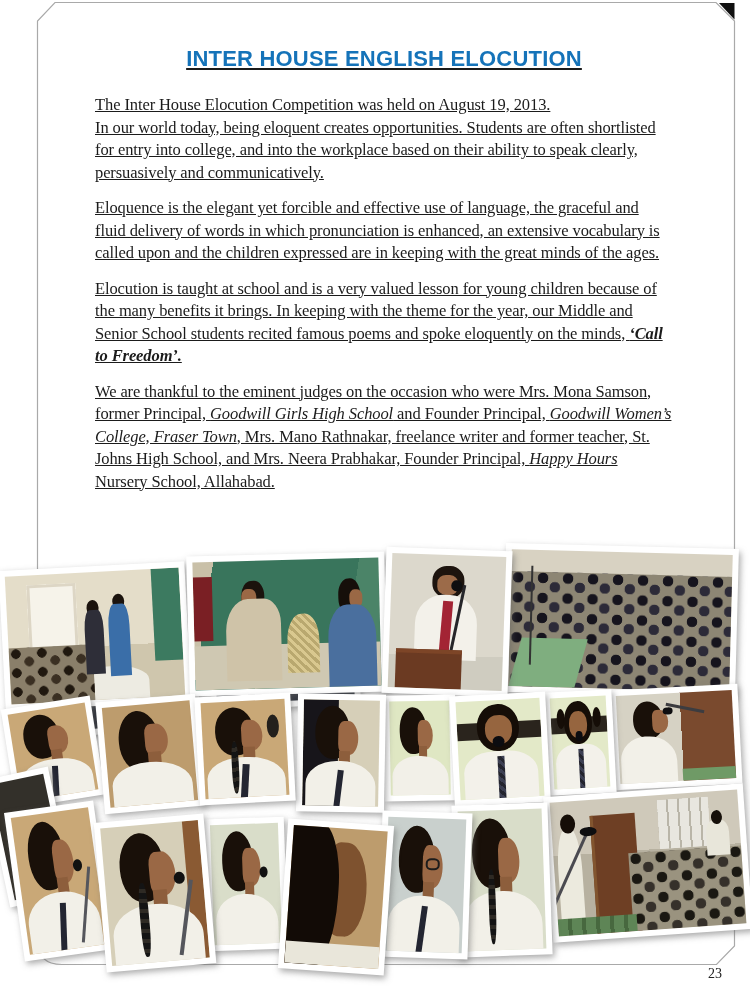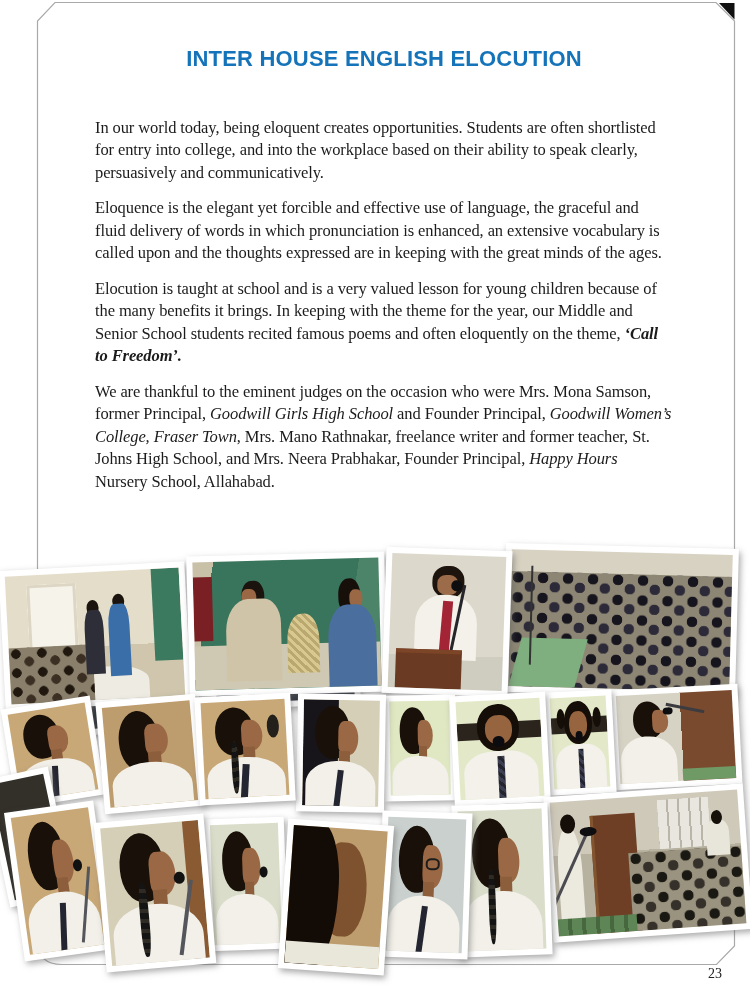--- a/index.html
+++ b/index.html
@@ -1,21 +1,21 @@
 <!DOCTYPE html>
 <html><head>
 <meta charset="utf-8">
 <style>
   html,body{margin:0;padding:0;background:#fff;}
   .stage{position:relative;width:750px;height:994px;background:#fff;overflow:hidden;
          font-family:"Liberation Serif",serif;color:#1b1b1b;}
   
   .frame-svg{position:absolute;left:0;top:0;width:750px;height:994px;pointer-events:none;}
   
-  .content{position:absolute;left:95px;top:46px;width:578px;}
+  .content{position:absolute;left:95px;top:46px;width:578px;text-decoration:underline;}
   .content h1{margin:0 0 22px 0;text-align:center;
               font-family:"Liberation Sans",sans-serif;font-weight:bold;
               font-size:22px;letter-spacing:.2px;color:#1573b9;}
   .content p{margin:0 0 13px 0;font-size:16.5px;line-height:22.5px;letter-spacing:-.1px;}
   .content .italic{font-style:italic;}
   .content .bold-italic{font-style:italic;font-weight:bold;}
   
   .pagenum{position:absolute;right:28px;top:966px;font-size:14px;color:#222;}
   
   .collage{position:absolute;left:0;top:0;width:750px;height:994px;}
@@ -158,23 +158,23 @@
 <div class="stage">
 
   <svg class="frame-svg" viewBox="0 0 750 994" xmlns="http://www.w3.org/2000/svg">
     <path d="M 55 2.5 L 716 2.5 L 734.5 21 L 734.5 946 L 716.5 964.5 L 62 964.5 Q 37.5 964.5 37.5 940 L 37.5 21 Z" fill="none" stroke="#a9a9a9" stroke-width="1.2"></path>
     <polygon points="719,3 734.5,3 734.5,19.5" fill="#101010"></polygon>
   </svg>
 
   <div class="content">
     <h1>INTER HOUSE ENGLISH ELOCUTION</h1>
     <div id="paragraphs">
-        <p><br><span>In our world today, being eloquent creates opportunities. Students are often shortlisted for entry into college, and into the workplace based on their ability to speak clearly, persuasively and communicatively.</span></p>
-        <p><span>Eloquence is the elegant yet forcible and effective use of language, the graceful and fluid delivery of words in which pronunciation is enhanced, an extensive vocabulary is called upon and the thoughts expressed are in keeping with the great minds of the ages.</span></p>
-        <p><span>Elocution is taught at school and is a very valued lesson for young children because of the many benefits it brings.  In keeping with the theme for the year, our Middle and Senior School students recited famous poems and often eloquently on the theme, </span><span class="bold-italic">‘Call to Freedom’.</span></p>
+        <p><span>The Inter House Elocution Competition was held on August 19, 2013.</span><br><span>In our world today, being eloquent creates opportunities. Students are often shortlisted for entry into college, and into the workplace based on their ability to speak clearly, persuasively and communicatively.</span></p>
+        <p><span>Eloquence is the elegant yet forcible and effective use of language, the graceful and fluid delivery of words in which pronunciation is enhanced, an extensive vocabulary is called upon and the children expressed are in keeping with the great minds of the ages.</span></p>
+        <p><span>Elocution is taught at school and is a very valued lesson for young children because of the many benefits it brings.  In keeping with the theme for the year, our Middle and Senior School students recited famous poems and spoke eloquently on the minds, </span><span class="bold-italic">‘Call to Freedom’.</span></p>
         <p><span>We are thankful to the eminent judges on the occasion who were Mrs. Mona Samson, former Principal, </span><span class="italic">Goodwill Girls High School</span><span> and Founder Principal, </span><span class="italic">Goodwill Women’s College, Fraser Town</span><span>, Mrs. Mano Rathnakar, freelance writer and former teacher, St. Johns High School, and Mrs. Neera Prabhakar, Founder Principal, </span><span class="italic">Happy Hours</span><span> Nursery School, Allahabad.</span></p>
       </div>
   </div>
 
   <div class="collage">
 
     <div class="photo bp1 rN3">
         <div class="ph ph-dk1"></div>
       </div>
     <div class="photo bp2 rN6">

